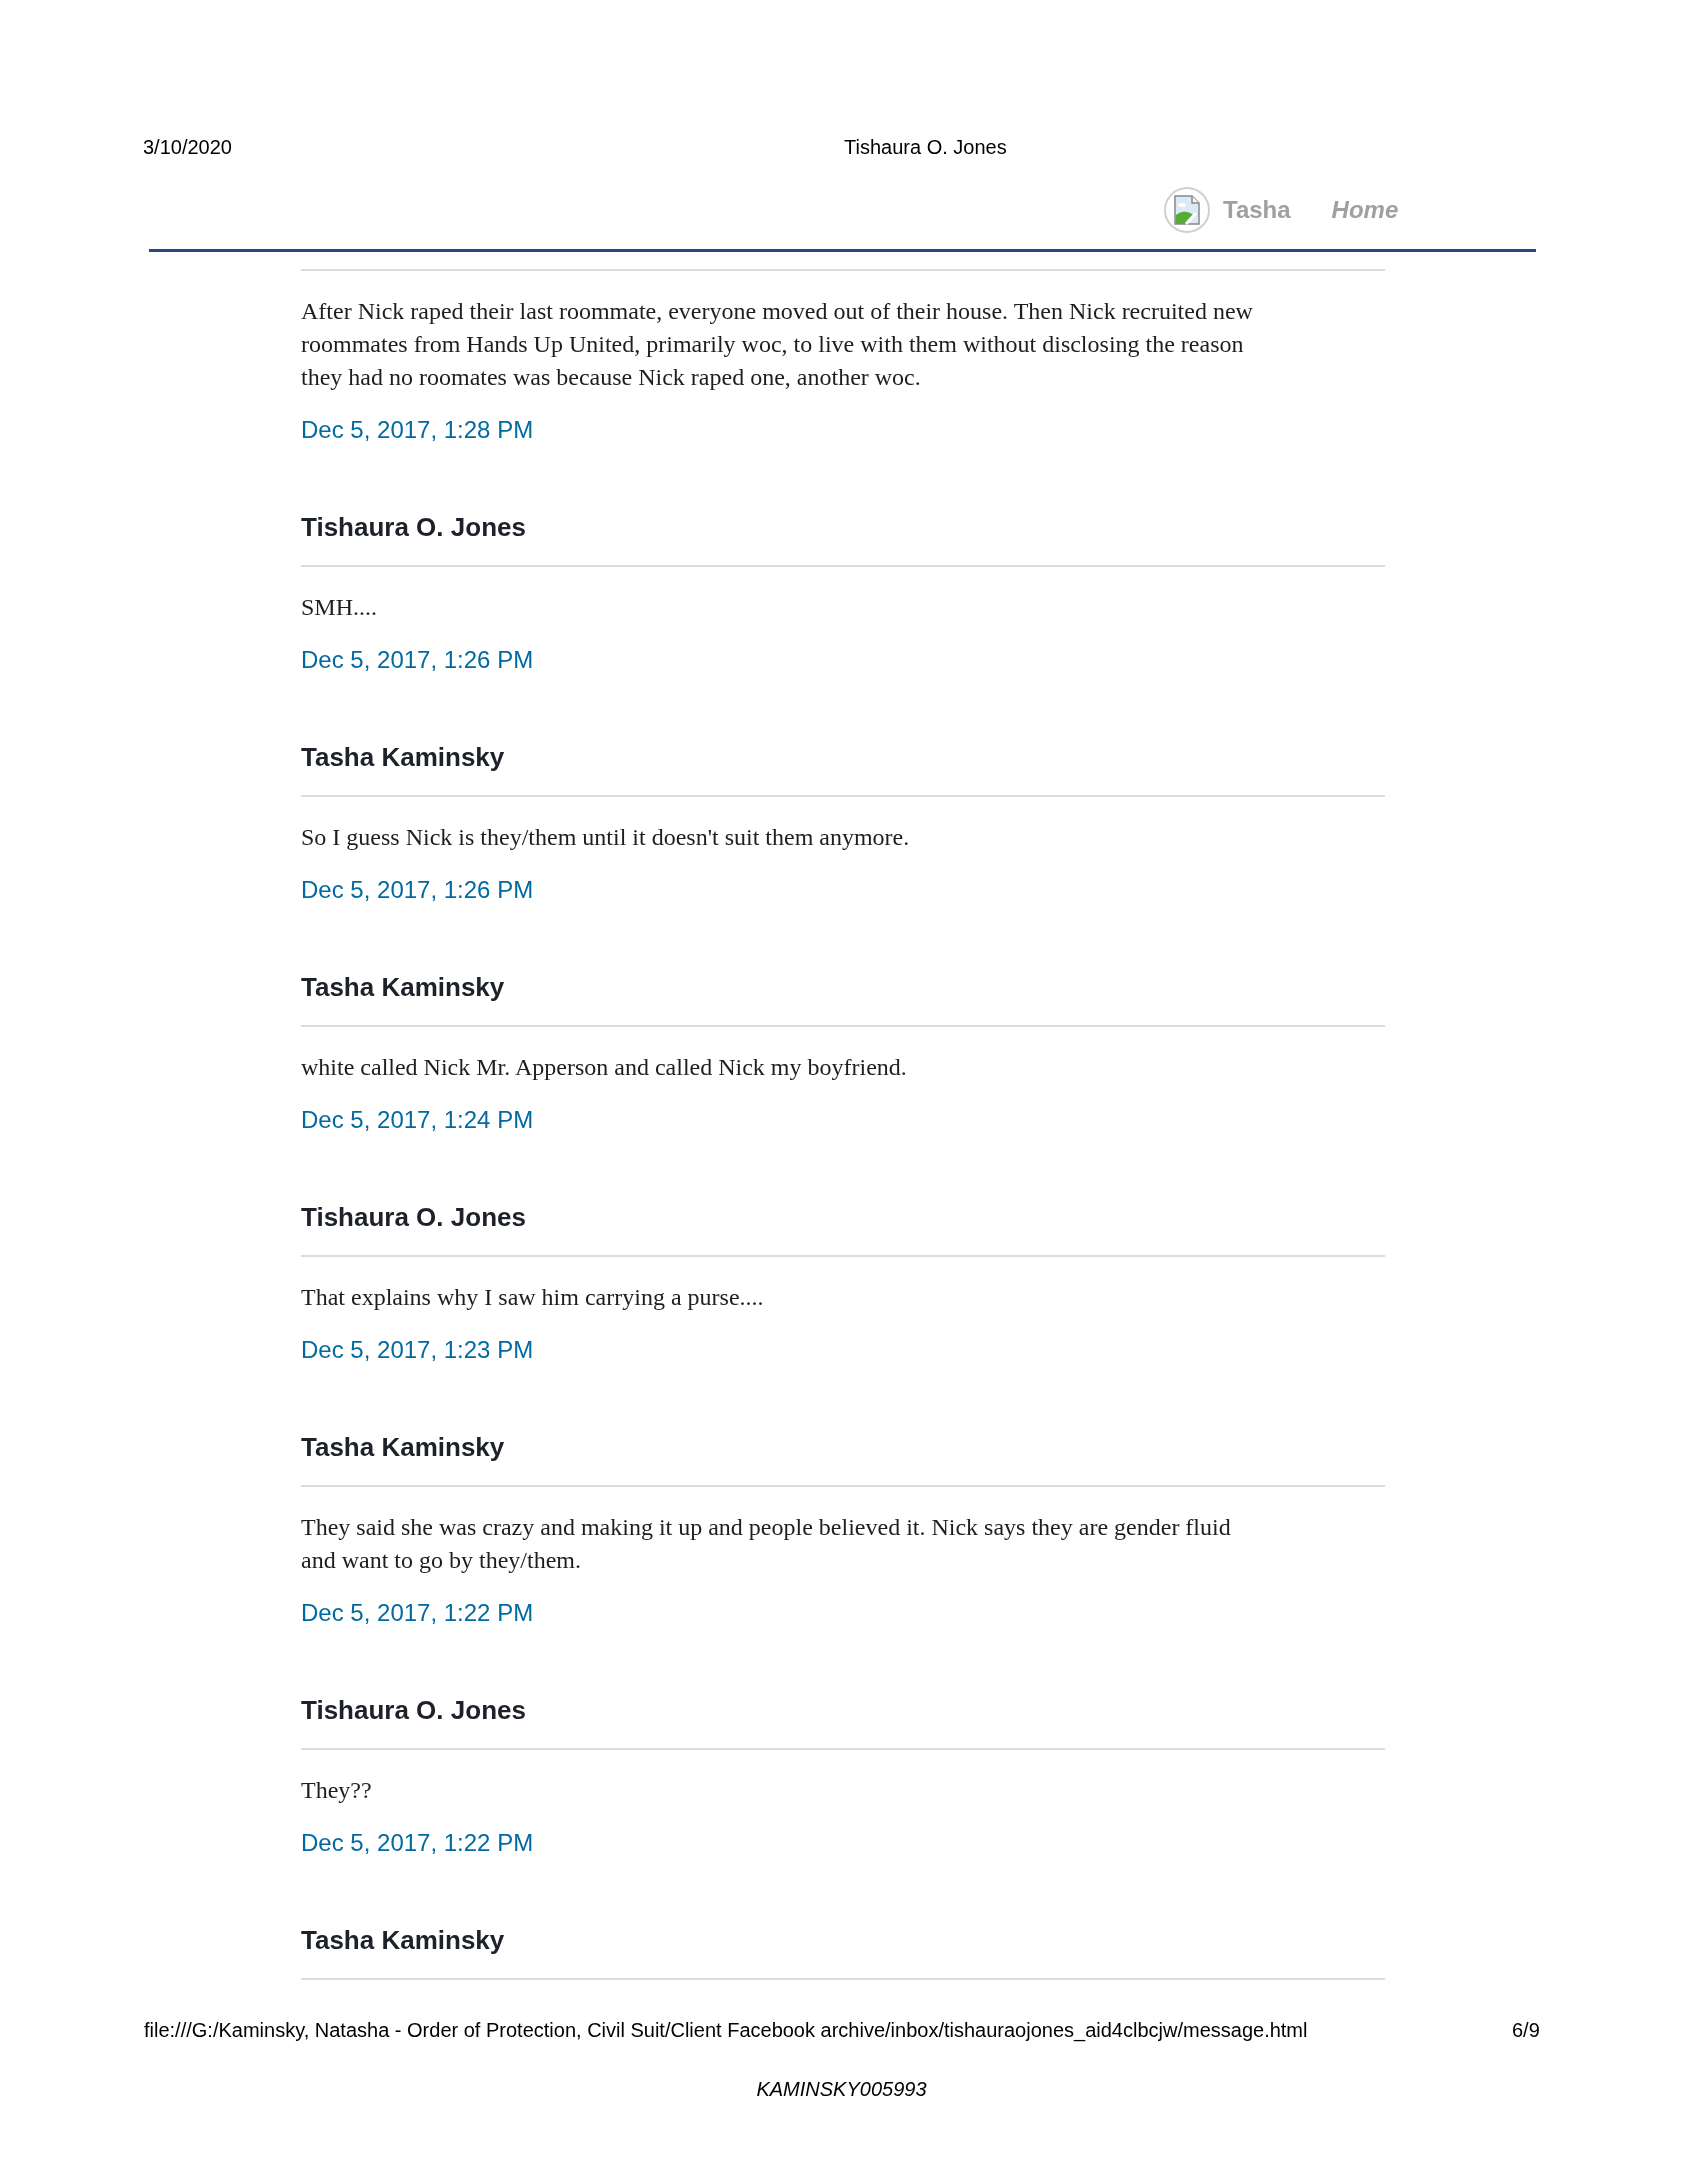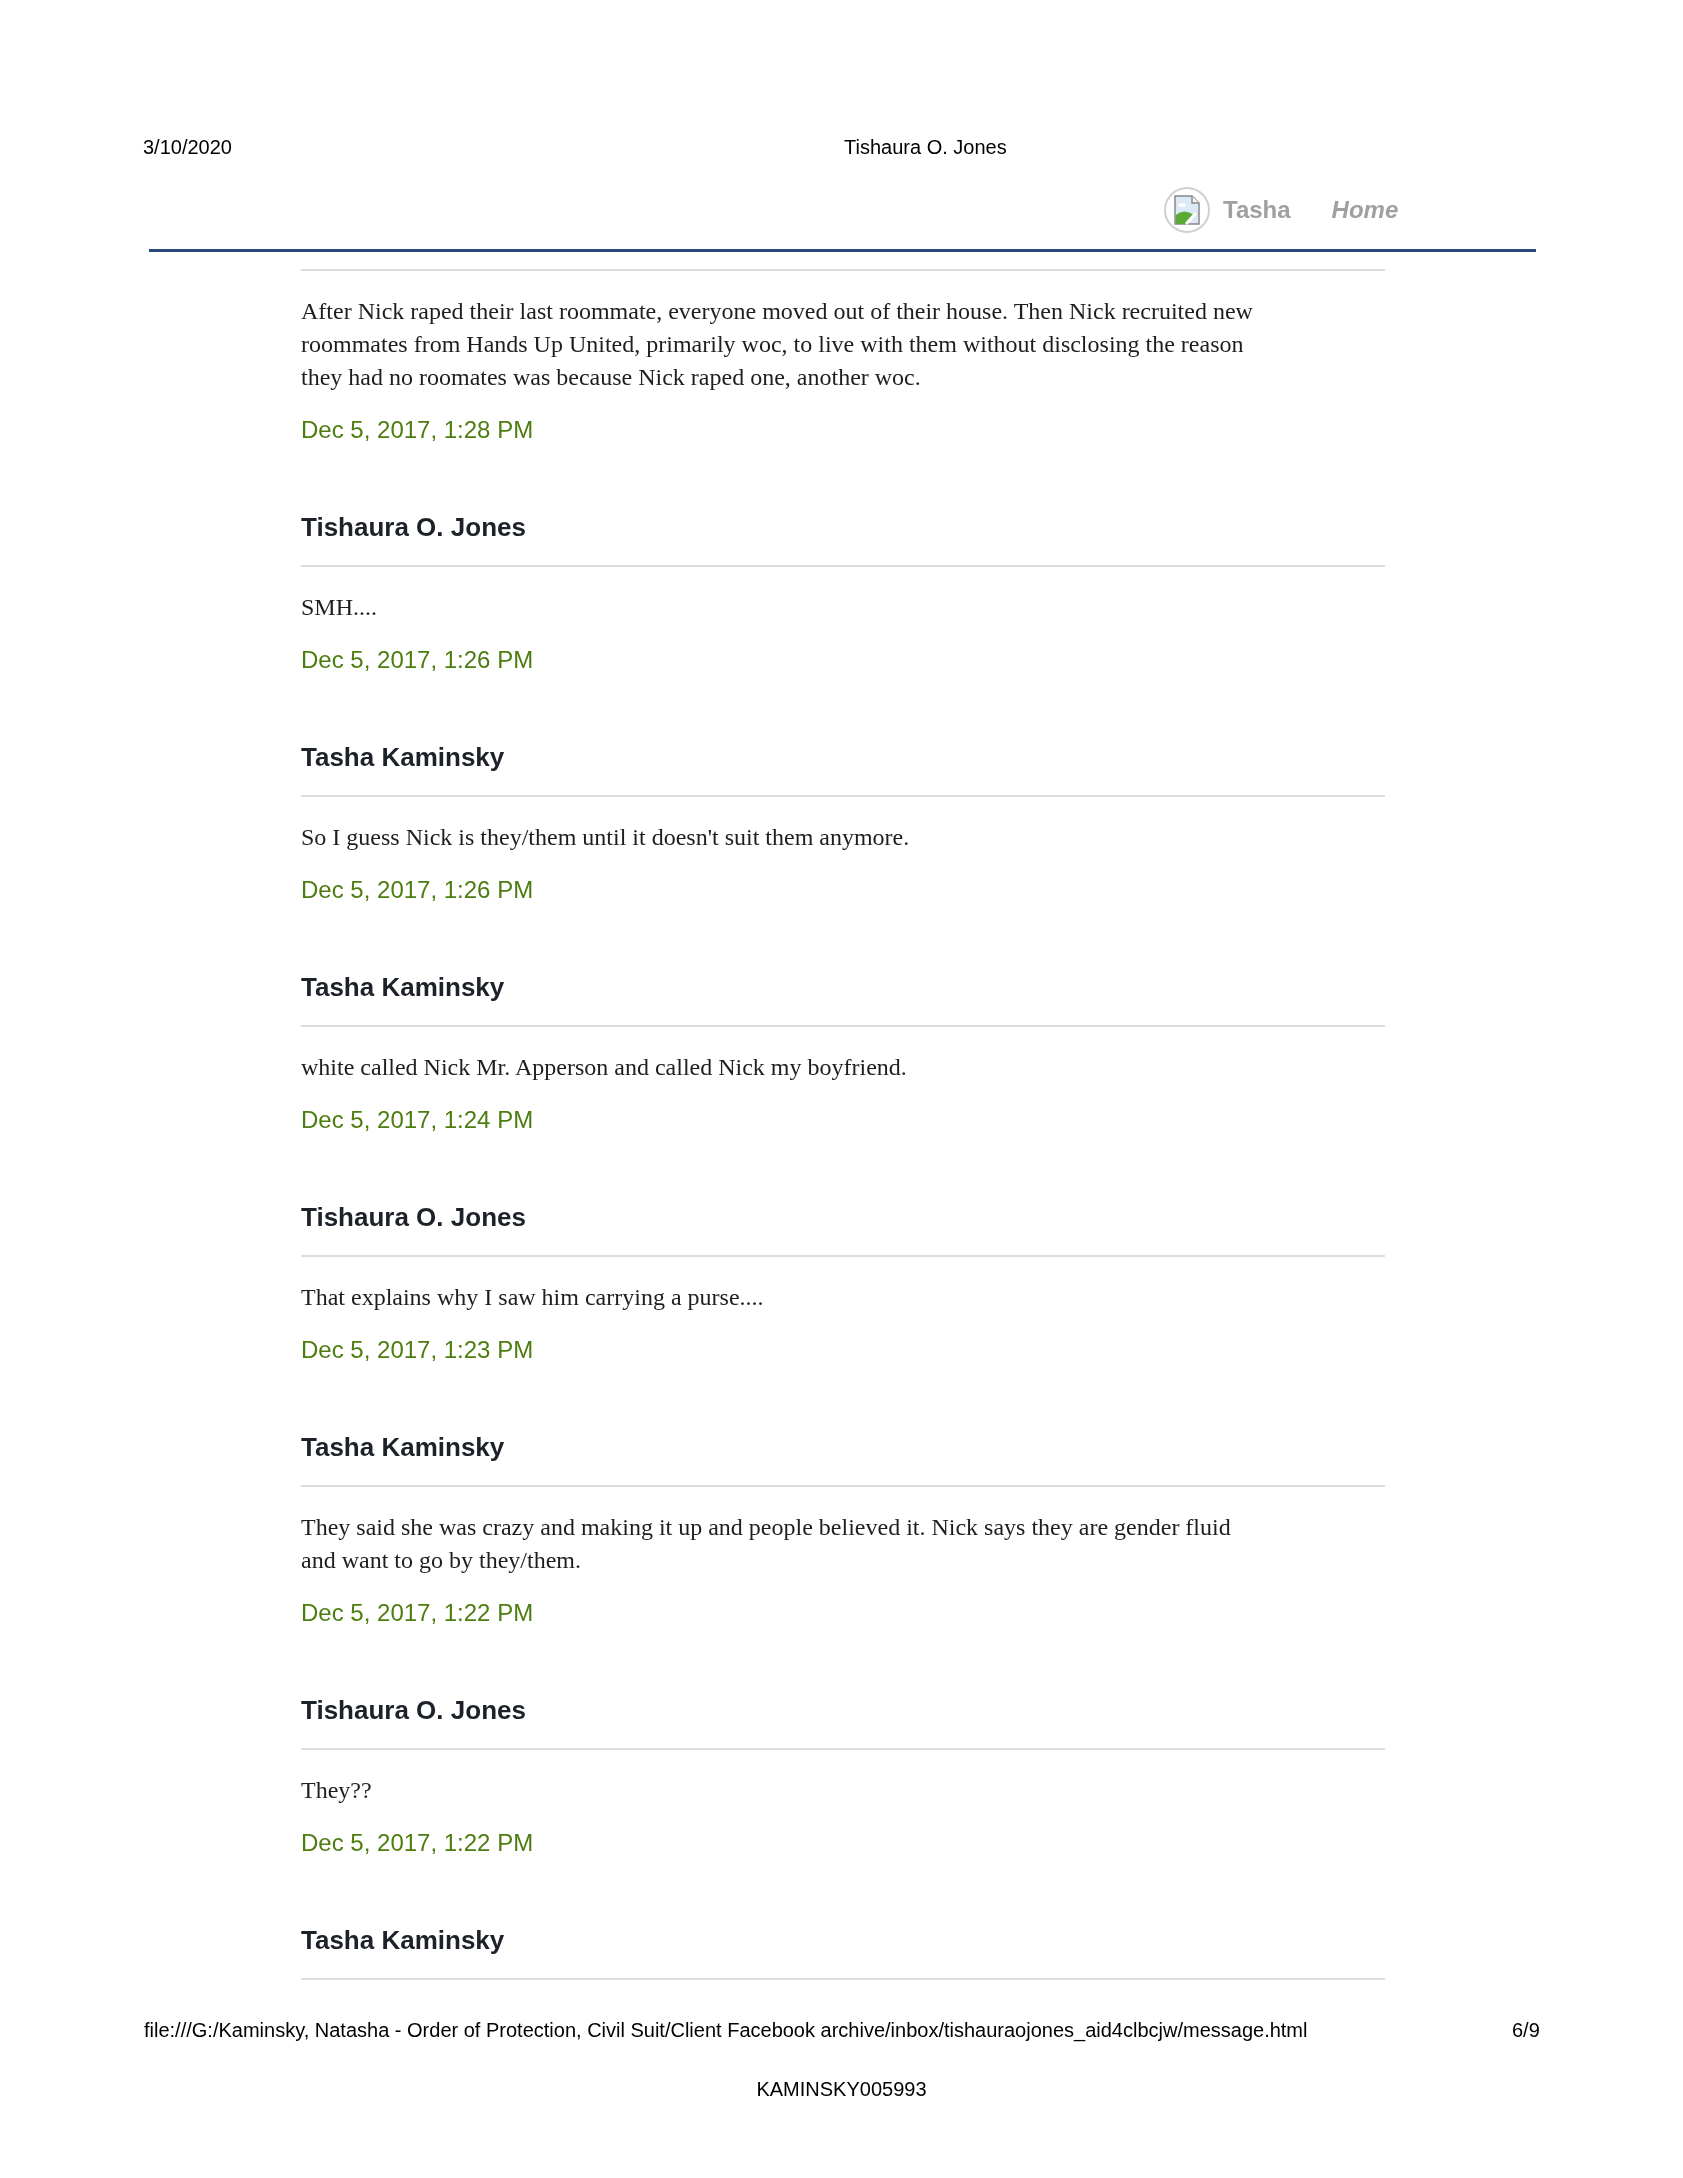--- a/index.html
+++ b/index.html
@@ -112,21 +112,21 @@
       margin-top: 24px;
       font-family: Liberation Serif, serif;
     }
     .body .line {
       display: block;
       white-space: nowrap;
     }
     .timestamp {
       font-size: 24px;
       line-height: 33px;
-      color: #4d7c0f;
+      color: #0369a1;
       margin-top: 19px;
       white-space: nowrap;
     }
     .msg + .msg,
     .first + .msg {
       margin-top: 66px;
     }
 
     
     .print-url {
@@ -150,20 +150,21 @@
     .bates {
       position: absolute;
       left: 0;
       width: 1683px;
       top: 2077px;
       text-align: center;
       font-size: 20px;
       line-height: 24px;
       color: #000;
       white-space: nowrap;
+      font-style: italic;
     }
   </style>
 </head>
 <body>
 
 <div class="print-date">3/10/2020</div>
 <div class="print-title">Tishaura O. Jones</div>
 
 <div class="nav">
   <div class="avatar">

